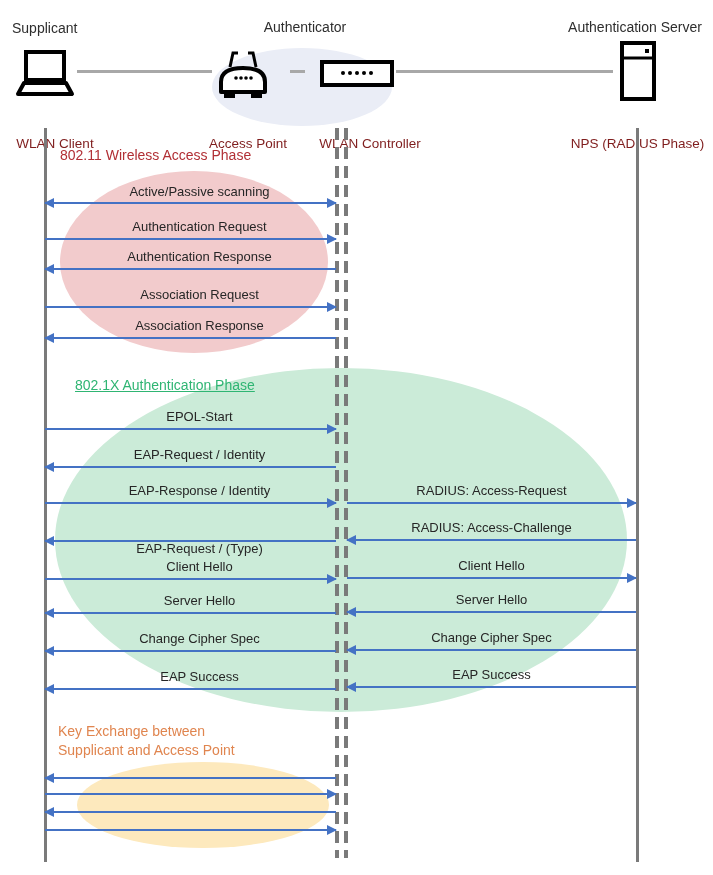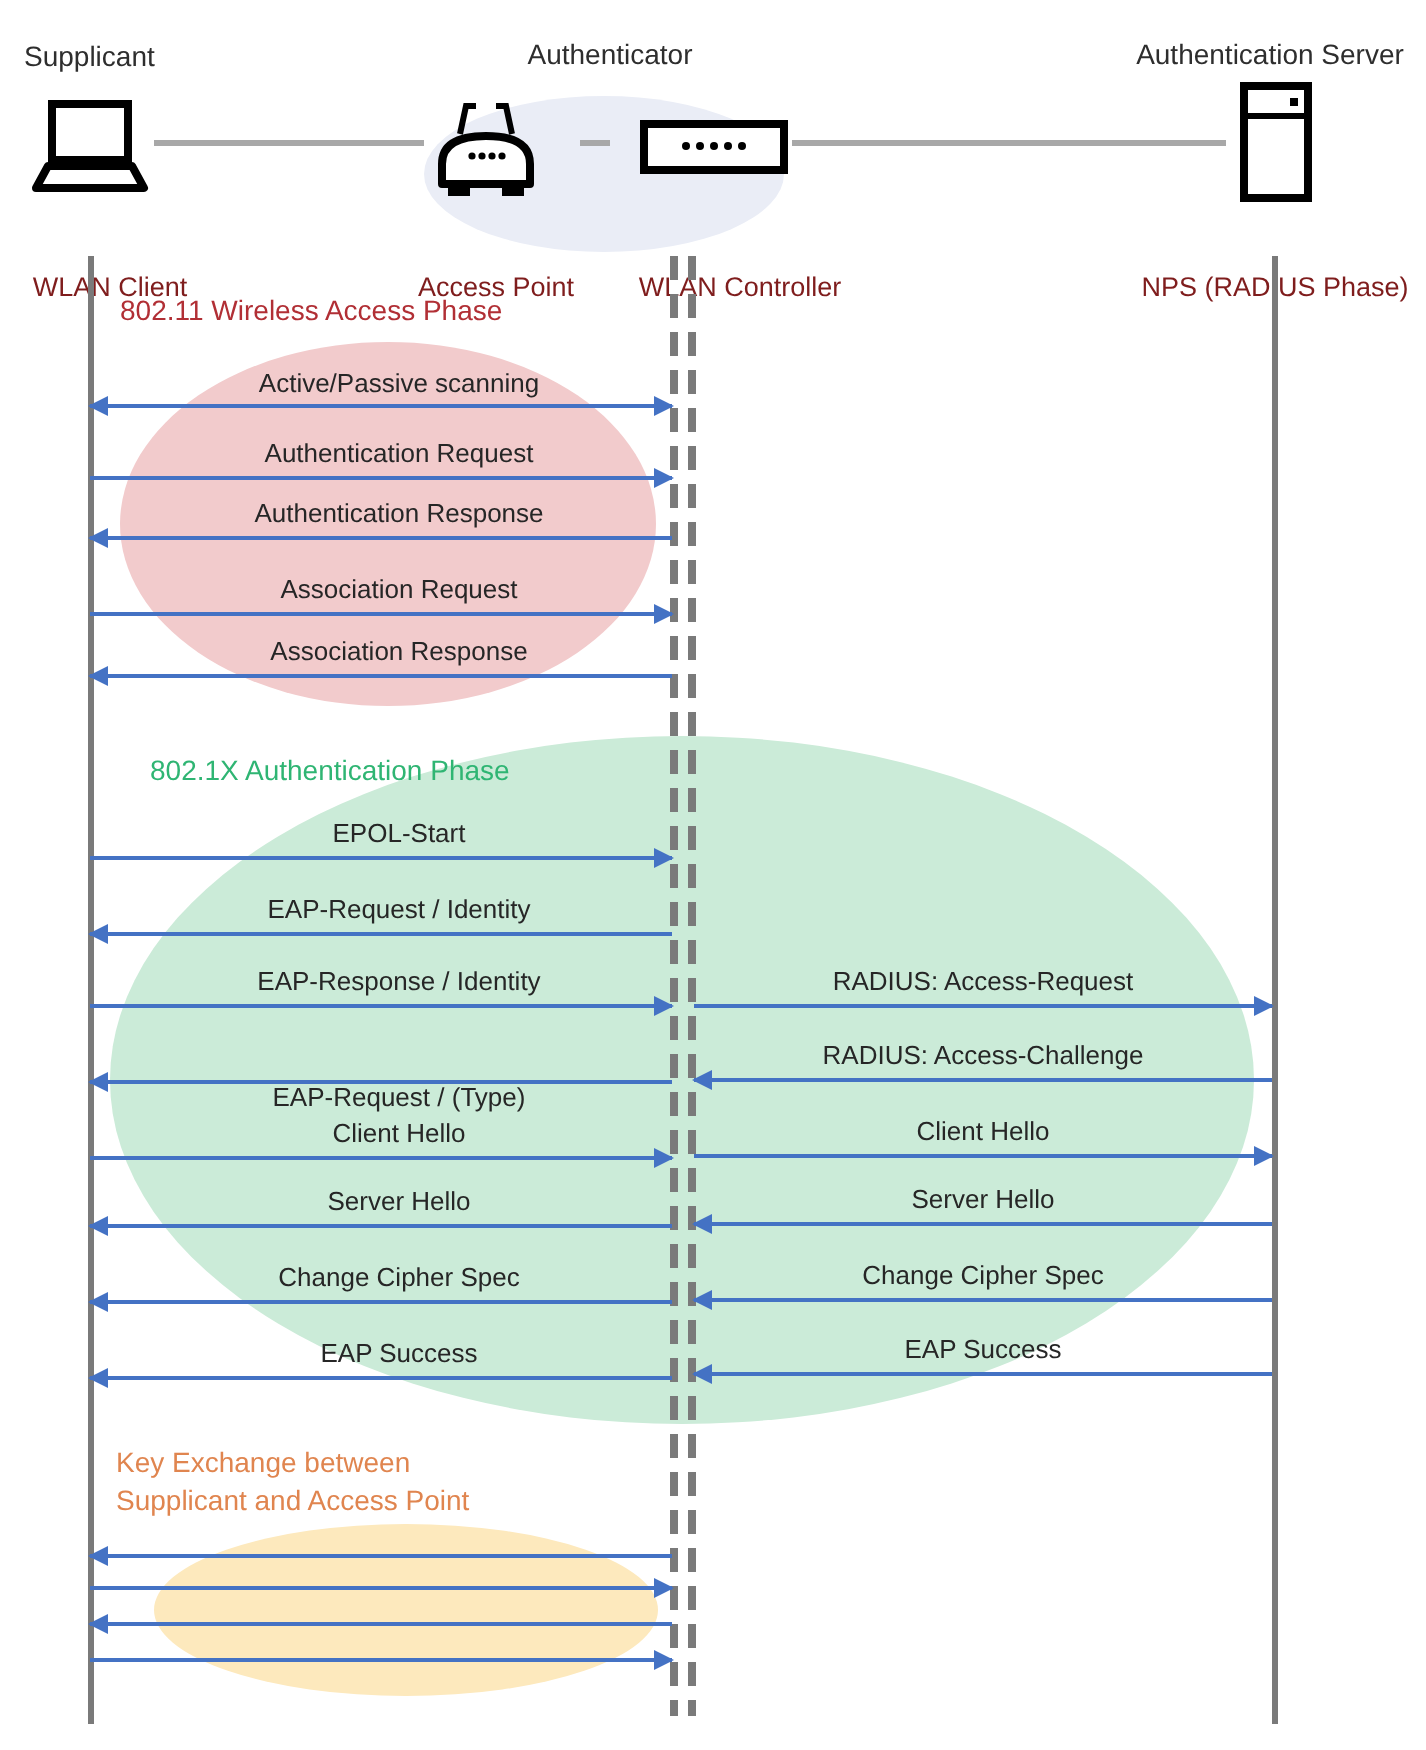--- a/index.html
+++ b/index.html
@@ -82,21 +82,21 @@
   <div class="lifeline" style="left:44px;top:128px;height:734px;"></div>
   <div class="dashline" style="left:335px;top:128px;height:730px;"></div>
   <div class="dashline" style="left:344px;top:128px;height:730px;"></div>
   <div class="lifeline" style="left:636px;top:128px;height:734px;"></div>
 
   <div class="ellipse" style="left: 60px; top: 171px; width: 268px; height: 182px; background-color: rgb(242, 203, 204);"></div>
   <div class="ellipse" style="left: 55px; top: 368px; width: 572px; height: 344px; background-color: rgb(203, 235, 216);"></div>
   <div class="ellipse" style="left: 77px; top: 762px; width: 252px; height: 86px; background-color: rgb(253, 233, 189);"></div>
 
   <div class="phase-title" style="left: 60px; top: 146px; width: 262px; color: rgb(177, 47, 53);">802.11 Wireless Access Phase</div>
-  <div class="phase-title" style="left: 75px; top: 376px; width: 260px; color: rgb(47, 181, 115);">802.1X Authentication Phase</div>
+  <div class="phase-title" style="left: 75px; top: 376px; width: 260px; color: rgb(47, 181, 115); text-decoration: underline;">802.1X Authentication Phase</div>
   <div class="phase-title" style="left: 58px; top: 722px; width: 266px; color: rgb(224, 133, 79);">
     <div>Key Exchange between</div>
     <div>Supplicant and Access Point</div>
   </div>
 
   <div id="messages">
       <div class="msg-label" style="left: 54px; width: 291px; top: 182px; align-items: flex-end;">
         <span>Active/Passive scanning</span>
       </div>
       <div class="arrow" style="left: 45px; width: 291px; top: 202px;">

